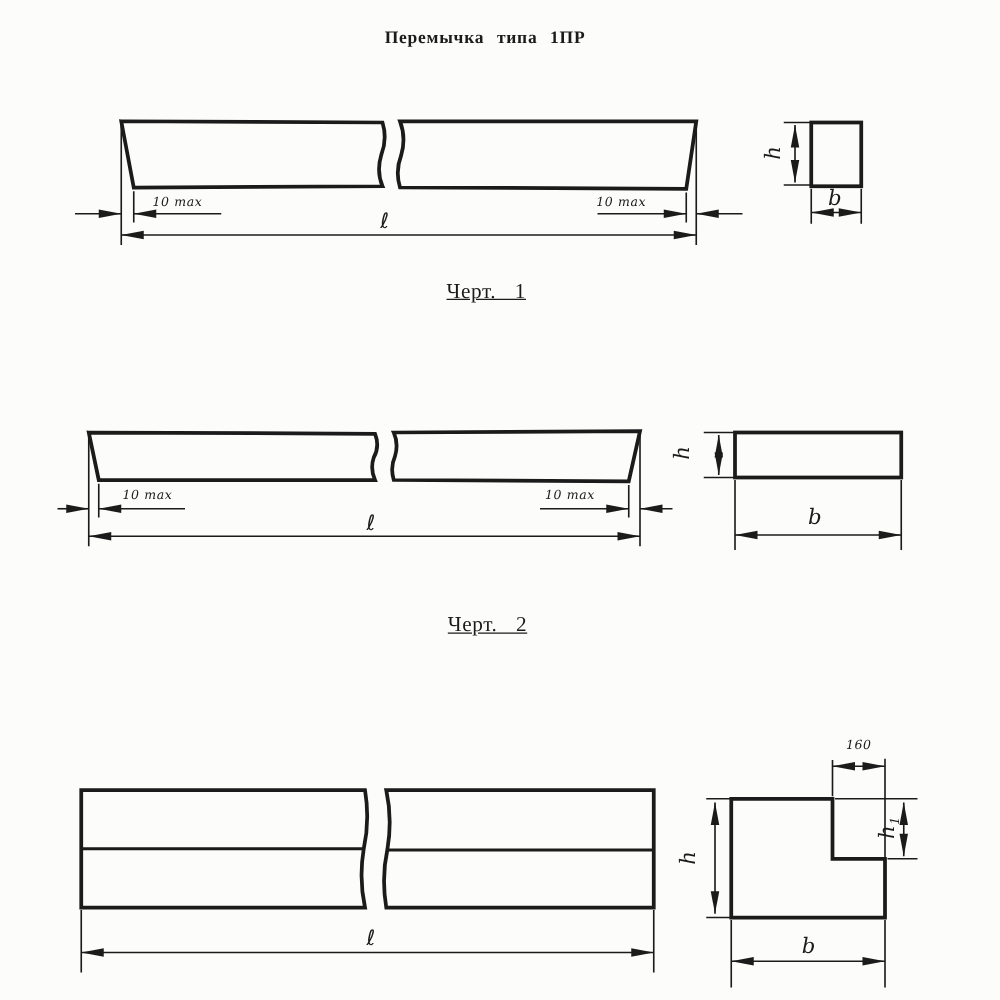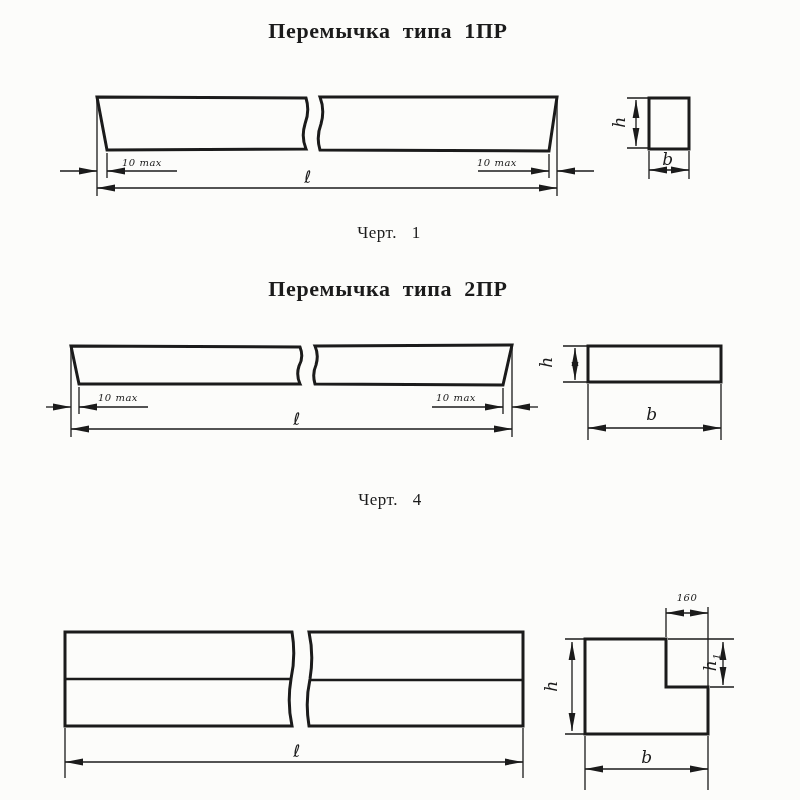--- a/index.html
+++ b/index.html
@@ -4,25 +4,25 @@
 <style>
   html,body{margin:0;padding:0;}
   body{background:#e8e8e8;font-family:"Liberation Serif",serif;}
   .sheet{
     position:relative;width:800px;height:800px;margin:0 auto;
     background:#fcfcfa;color:#1b1b1b;overflow:hidden;
   }
   .sheet svg{position:absolute;left:0;top:0;}
   .txt{position:absolute;transform:translate(-50%,-50%);white-space:nowrap;color:#1b1b1b;}
   .title{
-    font-family:"Liberation Serif",serif;font-weight:bold;font-size:22px;
+    font-family:"Liberation Serif",serif;font-weight:bold;font-size:14px;
     letter-spacing:.6px;word-spacing:6px;
   }
   .caption{
-    font-family:"Liberation Serif",serif;font-size:17px;word-spacing:10px;letter-spacing:.5px;
+    font-family:"Liberation Serif",serif;font-size:17px;word-spacing:10px;letter-spacing:.5px;text-decoration:underline;
   }
   .lbl{
     font-family:"DejaVu Serif","DejaVu Sans",serif;font-style:italic;font-size:10px;
     letter-spacing:.5px;
   }
   .lbl.big{font-size:17px;}
   .rot{transform:translate(-50%,-50%) rotate(-90deg);}
   sub.s{font-size:10px;font-style:italic;}
 </style>
 </head>
@@ -105,27 +105,26 @@
   </svg>
 
   <div class="txt title" style="left:388px;top:31px">Перемычка типа 1ПР</div>
   <div class="txt lbl" style="left:142px;top:162px">10 max</div>
   <div class="txt lbl" style="left:497px;top:162px">10 max</div>
   <div class="txt lbl big" style="left:308px;top:177px">ℓ</div>
   <div class="txt lbl big rot" style="left:619px;top:122px">h</div>
   <div class="txt lbl big" style="left:668px;top:159px">b</div>
   <div class="txt caption" style="left:389px;top:233px">Черт. 1</div>
 
-  <div class="txt title" style="left:388px;top:289px">Перемычка типа 2ПР</div>
   <div class="txt lbl" style="left:118px;top:397px">10 max</div>
   <div class="txt lbl" style="left:456px;top:397px">10 max</div>
   <div class="txt lbl big" style="left:297px;top:419px">ℓ</div>
   <div class="txt lbl big rot" style="left:546px;top:362px">h</div>
   <div class="txt lbl big" style="left:652px;top:414px">b</div>
-  <div class="txt caption" style="left:390px;top:500px">Черт. 4</div>
+  <div class="txt caption" style="left:390px;top:500px">Черт. 2</div>
 
   <div class="txt lbl" style="left:687px;top:597px">160</div>
   <div class="txt lbl big rot" style="left:711px;top:662px"><span>h</span><sub class="s">1</sub></div>
   <div class="txt lbl big rot" style="left:551px;top:686px">h</div>
   <div class="txt lbl big" style="left:297px;top:751px">ℓ</div>
   <div class="txt lbl big" style="left:647px;top:757px">b</div>
 
 </div>
 
 </body></html>

